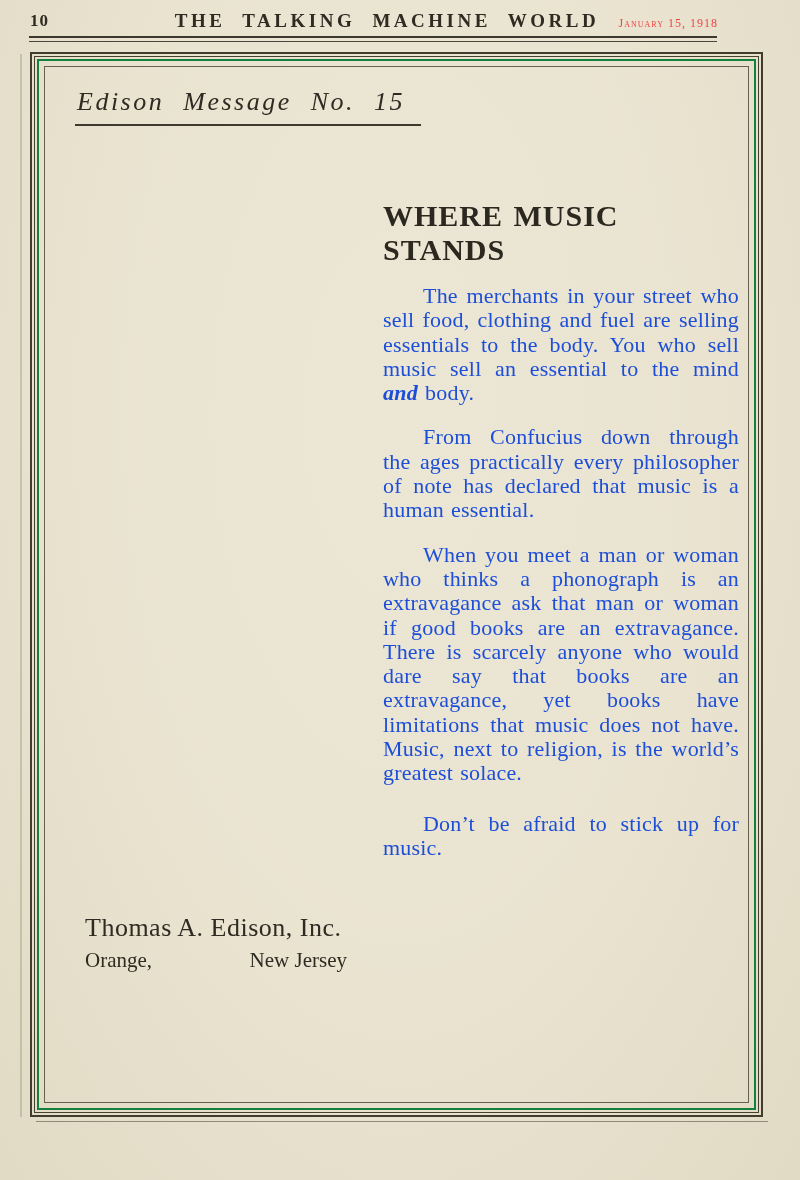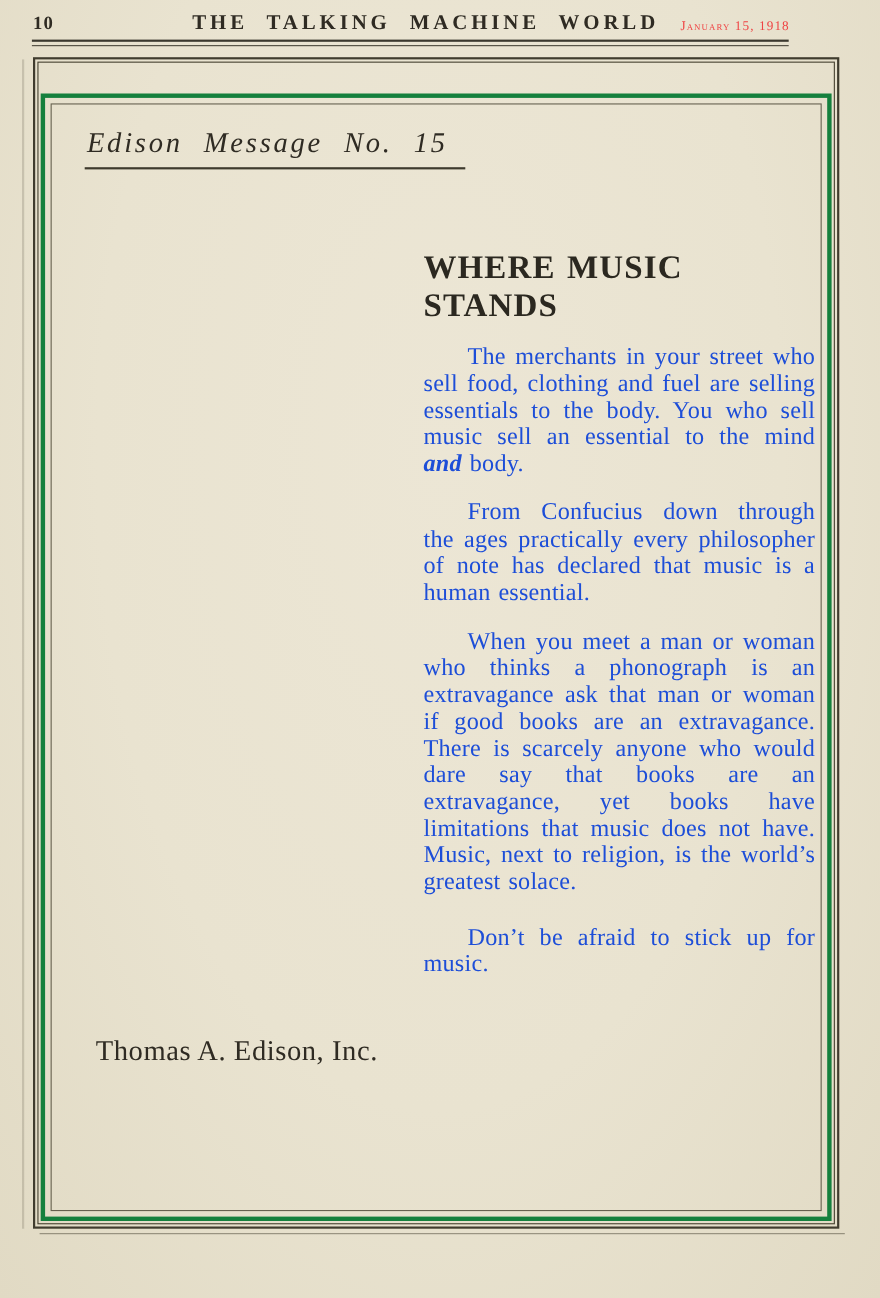--- a/index.html
+++ b/index.html
@@ -34,21 +34,21 @@
     border-top:2px solid #3b382e;
     border-bottom:1px solid #4a463a;
   }
 
   
   .frame {
     position:absolute; left:30px; top:52px; width:733px; height:1065px;
     border:2px solid #403c2e;
   }
   .frame-l2 { position:absolute; inset:2px; border:1px solid #45412f; }
-  .frame-l3 { position:absolute; inset:2px; border:4px solid #15803d;margin-top:26px; }
+  .frame-l3 { position:absolute; inset:2px; border:2px solid #15803d; }
   .frame-l4 { position:absolute; inset:5px; border:1px solid rgba(70,65,48,0.8); }
   .frame-content { position:absolute; inset:0; }
   .frame-shadow {
     position:absolute; left:36px; top:1121px; width:732px; height:1px;
     background:rgba(60,55,40,0.5);
   }
   .gutter-shadow {
     position:absolute; left:20px; top:54px; width:2px; height:1063px;
     background:rgba(60,55,40,0.18);
   }
@@ -113,20 +113,24 @@
           <div class="ad-column">
             <h1 class="ad-headline">WHERE MUSIC STANDS</h1>
             <p><span>The merchants in your street who sell food, clothing and fuel are selling essentials to the body.  You who sell music sell an essential to the mind </span><span class="bold-em">and</span><span> body.</span></p>
             <p>From Confucius down through the ages practically every philosopher of note has declared that music is a human essential.</p>
             <p>When you meet a man or woman who thinks a phonograph is an extravagance ask that man or woman if good books are an extravagance.  There is scarcely anyone who would dare say that books are an extravagance, yet books have limitations that music does not have.  Music, next to religion, is the world’s greatest solace.</p>
             <p class="last">Don’t be afraid to stick up for music.</p>
           </div>
 
           <div class="signature">
             <div class="company">Thomas A. Edison, Inc.</div>
+            <div class="address">
+              <span>Orange,</span>
+              <span>New Jersey</span>
+            </div>
           </div>
 
         </div>
       </div>
     </div>
   </div>
 </div>
 
 <div class="frame-shadow"></div>
 

